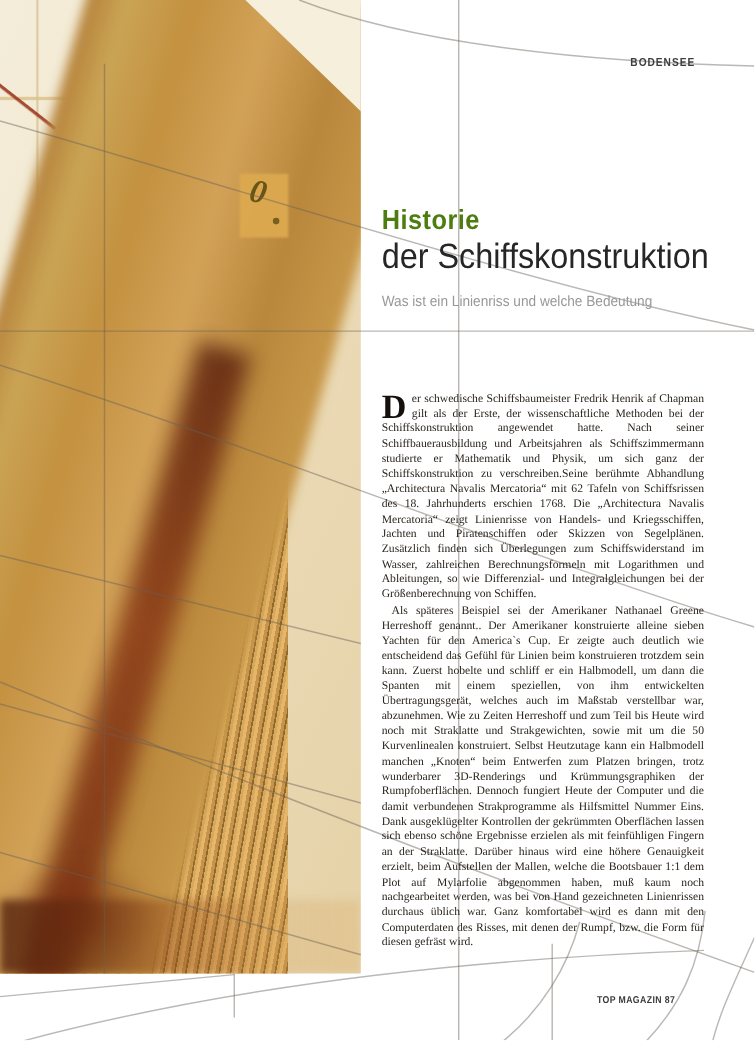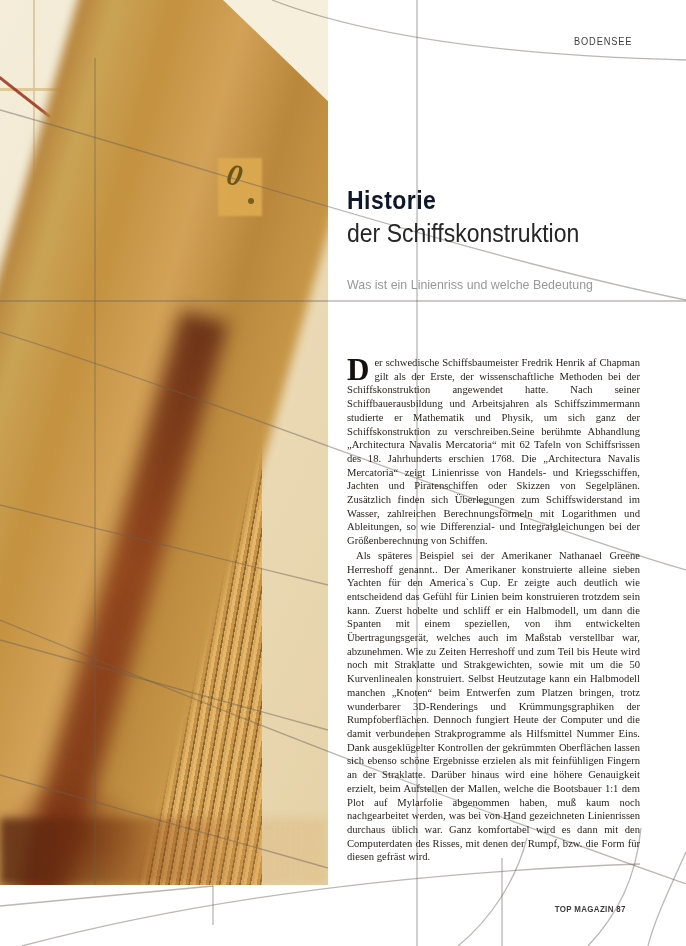--- a/index.html
+++ b/index.html
@@ -41,36 +41,36 @@
   .mark-dot{left:248px;top:198px;width:6px;height:6px;border-radius:50%;background:#55470e;opacity:.75;}
 
   
   #lines{position:absolute;left:0;top:0;z-index:2;pointer-events:none;}
 
   
   .content{position:absolute;z-index:3;}
   .condL{display:inline-block;transform:scaleX(.92);transform-origin:0 50%;white-space:nowrap;}
   .condR{display:inline-block;transform:scaleX(.88);transform-origin:100% 50%;white-space:nowrap;}
 
-  .kicker{top:35px;right:54px;font-size:10.5px;letter-spacing:1px;color:#3e3e40;font-weight:400;}
+  .kicker{top:51px;right:54px;font-size:10.5px;letter-spacing:1px;color:#3e3e40;font-weight:700;}
 
   .titleblock{left:347px;top:184px;width:320px;}
-  .t1{font-size:25px;line-height:33px;font-weight:700;color:#0f172a;letter-spacing:.5px;}
-  .t2{font-size:25px;line-height:33px;font-weight:400;color:#262626;}
-  .sub{margin-top:26px;font-size:13.5px;line-height:18px;color:#98989a;font-weight:400;}
+  .t1{font-size:25px;line-height:33px;font-weight:700;color:#4d7c0f;letter-spacing:.5px;}
+  .t2{font-size:32px;line-height:33px;font-weight:400;color:#262626;}
+  .sub{margin-top:15px;font-size:13.5px;line-height:18px;color:#98989a;font-weight:400;}
 
   .body{left:347px;top:356px;width:293px;font-family:"Liberation Serif",serif;
         font-size:10.6px;line-height:13.7px;color:#2a241d;text-align:justify;
         -webkit-hyphens:auto;hyphens:auto;}
   .body p{margin:0;}
   .body .p2{margin-top:1px;text-indent:9px;}
   .dropcap{float:left;font-size:31px;line-height:25px;font-weight:700;color:#15100c;
            margin:1px 5px 0 0;}
 
-  .folio{top:904px;right:60px;font-size:9px;font-weight:700;letter-spacing:.4px;color:#3a3a3c;}
+  .folio{top:904px;right:72px;font-size:9px;font-weight:700;letter-spacing:.4px;color:#3a3a3c;}
 </style>
 </head>
 <body>
 
 <div class="page">
 
   <div id="photo">
     <div class="grid-v"></div>
     <div class="grid-h"></div>
     <div class="red-pencil"></div>

